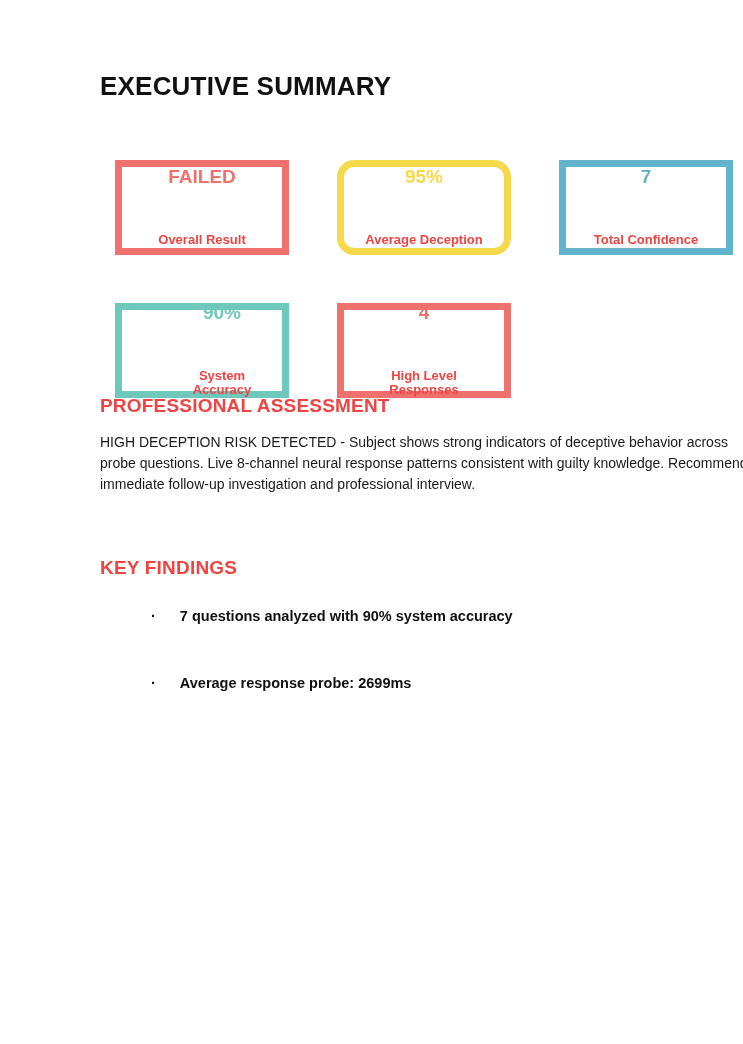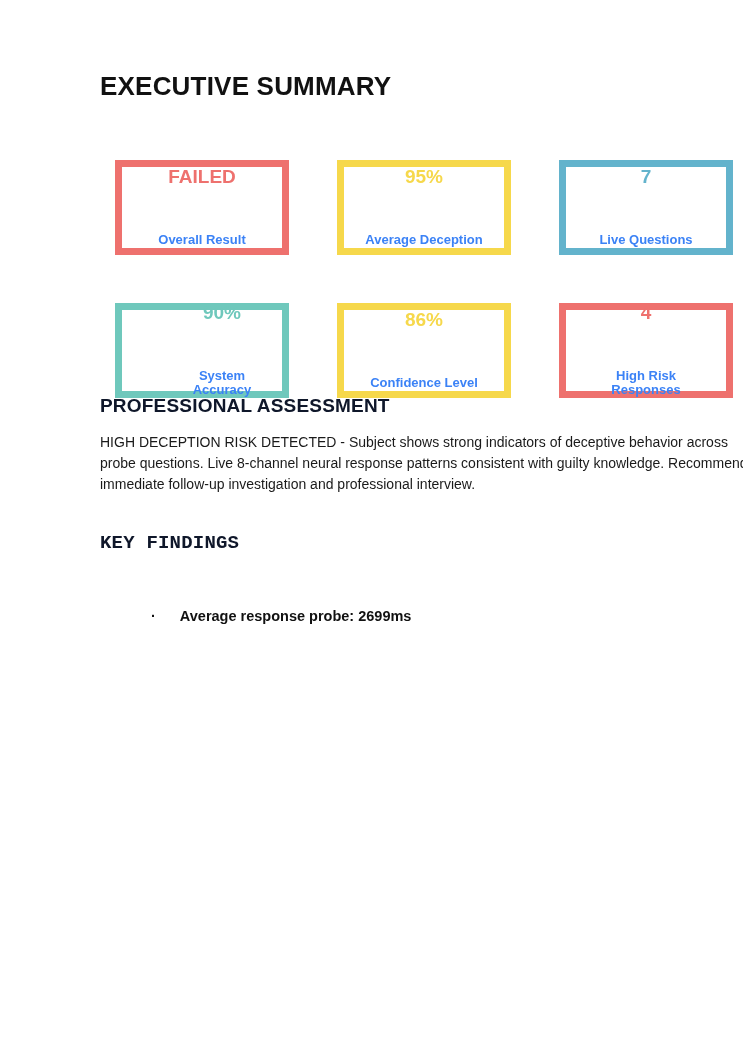--- a/index.html
+++ b/index.html
@@ -42,42 +42,42 @@
     text-align: center;
   }
   .stat-card-value {
     font-size: 19px;
     font-weight: bold;
     line-height: 1.1;
   }
   .stat-card-label {
     font-size: 13px;
     font-weight: bold;
-    color: #3b82f6;
+    color: #ef4444;
     line-height: 1.1;
   }
   .section-heading {
     position: absolute;
     left: 49px;
     font-size: 19px;
     font-weight: bold;
-    color: #0f172a;
+    color: #ef4444;
     letter-spacing: 0.2px;
   }
   .heading-assessment { top: 344px; }
   .assessment-body {
     position: absolute;
     top: 381px;
     left: 49px;
     width: 648px;
     font-size: 14px;
     line-height: 21px;
     color: #1a1a1a;
   }
-  .heading-findings { top: 481px; font-family: Liberation Mono, monospace; }
+  .heading-findings { top: 506px; }
   .findings-list {
     position: absolute;
     top: 523px;
     left: 66px;
     list-style: none;
   }
   .finding-item {
     font-size: 14.5px;
     font-weight: bold;
     color: #111;
@@ -101,43 +101,40 @@
 </head>
 <body>
 
 <h1 class="page-title">EXECUTIVE SUMMARY</h1>
 
 <div class="cards-grid">
   <div class="stat-card" style="border-color: rgb(238, 113, 110);">
     <div class="stat-card-value" style="color: rgb(238, 113, 110);">FAILED</div>
     <div class="stat-card-label">Overall Result</div>
   </div>
-  <div class="stat-card" style="border-color: rgb(246, 216, 75);">
+  <div class="stat-card" style="border-color: rgb(246, 216, 75); border-radius: 17px;">
     <div class="stat-card-value" style="color: rgb(246, 216, 75);">95%</div>
     <div class="stat-card-label">Average Deception</div>
   </div>
   <div class="stat-card" style="border-color: rgb(99, 179, 204);">
     <div class="stat-card-value" style="color: rgb(99, 179, 204);">7</div>
-    <div class="stat-card-label">Live Questions</div>
+    <div class="stat-card-label">Total Confidence</div>
   </div>
   <div class="stat-card" style="border-color: rgb(111, 200, 188); padding-left: 40px;">
     <div class="stat-card-value" style="color: rgb(111, 200, 188);">90%</div>
     <div class="stat-card-label">System Accuracy</div>
   </div>
-  <div class="stat-card" style="border-color: rgb(246, 216, 75);">
-    <div class="stat-card-value" style="color: rgb(246, 216, 75);">86%</div>
-    <div class="stat-card-label">Confidence Level</div>
-  </div>
   <div class="stat-card" style="border-color: rgb(238, 113, 110);">
     <div class="stat-card-value" style="color: rgb(238, 113, 110);">4</div>
-    <div class="stat-card-label">High Risk Responses</div>
+    <div class="stat-card-label">High Level Responses</div>
   </div>
 </div>
 
 <h2 class="section-heading heading-assessment">PROFESSIONAL ASSESSMENT</h2>
 <p class="assessment-body">HIGH DECEPTION RISK DETECTED - Subject shows strong indicators of deceptive behavior across probe questions. Live 8-channel neural response patterns consistent with guilty knowledge. Recommend immediate follow-up investigation and professional interview.</p>
 
 <h2 class="section-heading heading-findings">KEY FINDINGS</h2>
 <ul class="findings-list">
+  <li class="finding-item"><span class="finding-bullet">·</span><span>7 questions analyzed with 90% system accuracy</span></li>
   <li class="finding-item"><span class="finding-bullet">·</span><span>Average response probe: 2699ms</span></li>
 </ul>
 
 <div class="page-footer">Page 2 of 4</div>
 
 </body></html>

